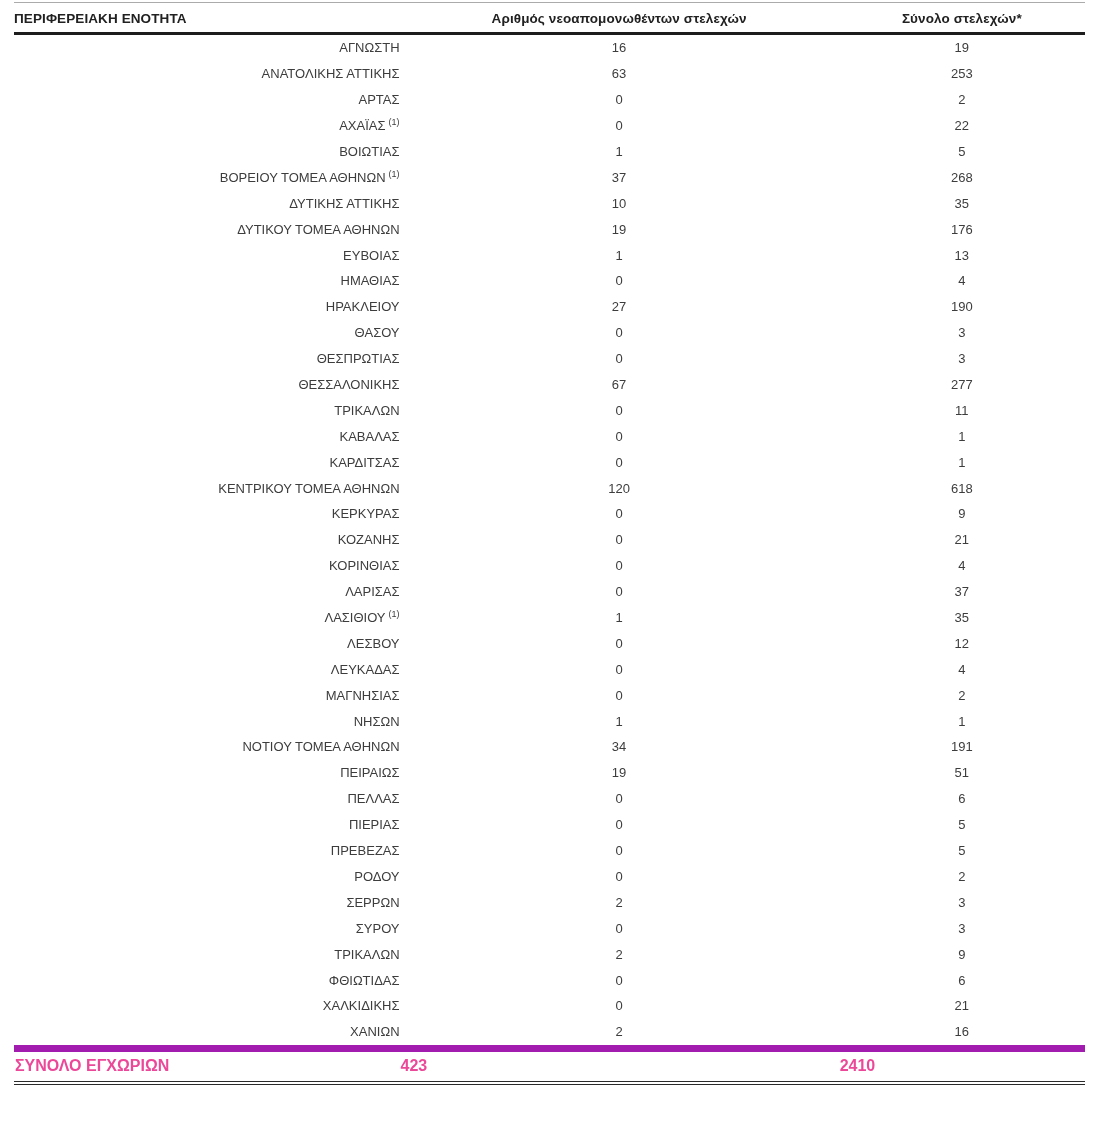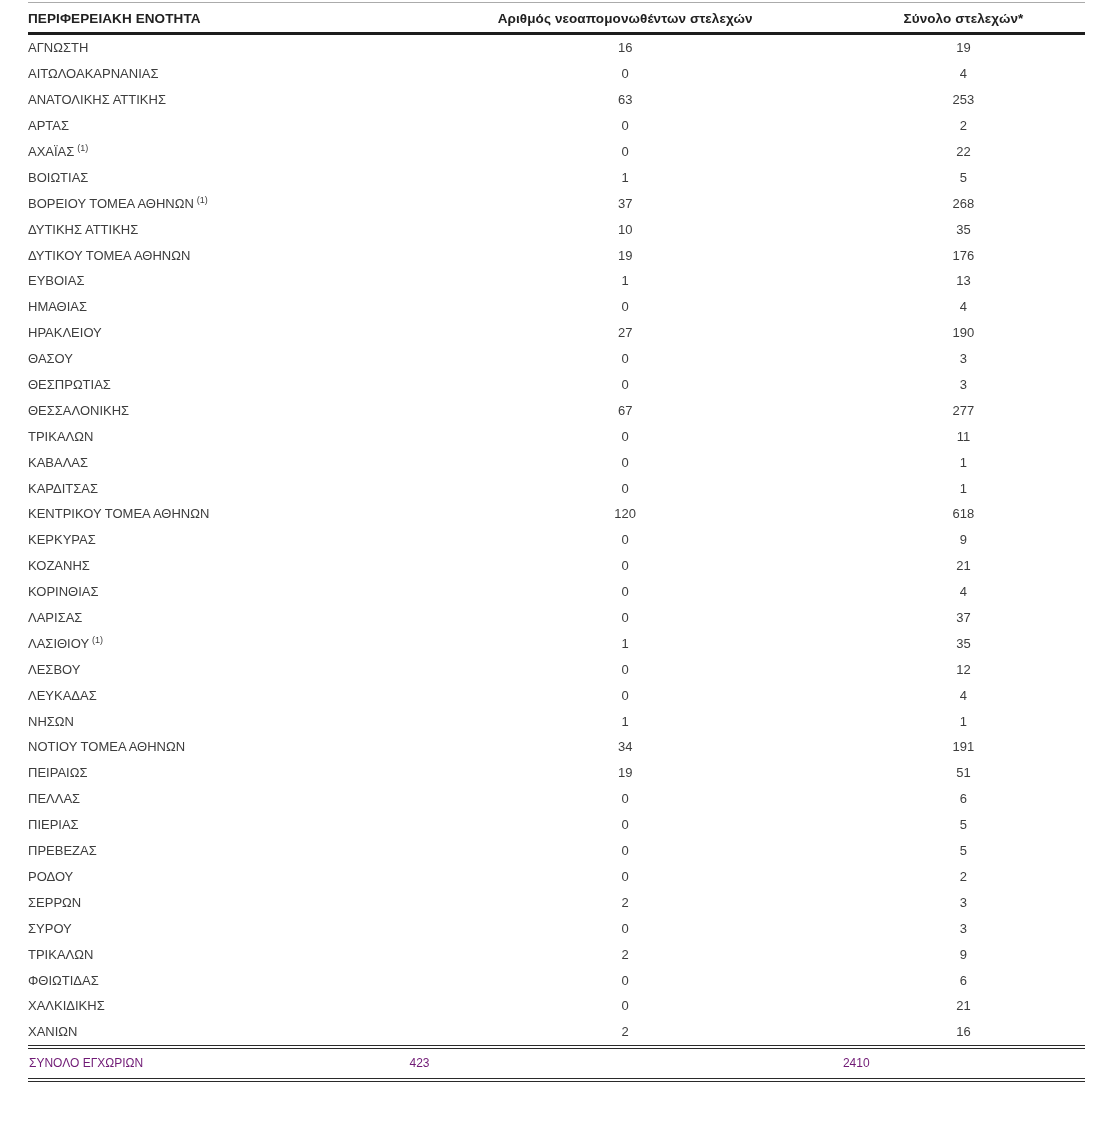--- a/index.html
+++ b/index.html
@@ -8,22 +8,21 @@
     background: #ffffff;
   }
   body {
     width: 1099px;
     height: 1148px;
     font-family: "Liberation Sans", "DejaVu Sans", sans-serif;
     color: #3d3d3d;
     overflow: hidden;
   }
   .page {
-    padding: 2px 14px 0 20px;
-    margin-left: 8px;
+    padding: 2px 14px 0 14px;
   }
   table.region-table {
     width: 100%;
     border-collapse: collapse;
     table-layout: fixed;
   }
   col.c-name  { width: 36%; }
   col.c-new   { width: 41%; }
   col.c-total { width: 23%; }
 
@@ -40,38 +39,38 @@
   thead th.h-new   { text-align: center; }
   thead th.h-total { text-align: center; }
 
   tbody td {
     height: 25.9px;
     font-size: 13px;
     padding: 0;
     vertical-align: middle;
     white-space: nowrap;
   }
-  tbody td.col-name  { text-align: left;  color: #3d3d3d; }
+  tbody td.col-name  { text-align: right;  color: #3d3d3d; }
   tbody td.col-new   { text-align: center; color: #3d3d3d; }
   tbody td.col-total { text-align: center; color: #3d3d3d; }
 
   tbody tr:last-child td {
-    border-bottom: 4px solid #a21caf;
+    border-bottom: 7px solid #a21caf;
   }
 
   sup.note {
     font-size: 9px;
     color: #3d3d3d;
     margin-left: 3px;
   }
 
   tfoot td {
-    font-size: 12px;
-    font-weight: normal;
-    color: #701a75;
+    font-size: 16px;
+    font-weight: bold;
+    color: #ec4899;
     height: 27px;
     vertical-align: middle;
     border-top: 4px double #2a2a2a;
     border-bottom: 4px double #2a2a2a;
   }
   tfoot td.col-name  { text-align: left; }
   tfoot td.col-new   { }
   tfoot td.col-total { text-align: left; }
 </style>
 </head>
@@ -91,25 +90,20 @@
         <th class="h-total">Σύνολο στελεχών*</th>
       </tr>
     </thead>
     <tbody>
         <tr>
           <td class="col-name">ΑΓΝΩΣΤΗ</td>
           <td class="col-new">16</td>
           <td class="col-total">19</td>
         </tr>
         <tr>
-          <td class="col-name">ΑΙΤΩΛΟΑΚΑΡΝΑΝΙΑΣ</td>
-          <td class="col-new">0</td>
-          <td class="col-total">4</td>
-        </tr>
-        <tr>
           <td class="col-name">ΑΝΑΤΟΛΙΚΗΣ ΑΤΤΙΚΗΣ</td>
           <td class="col-new">63</td>
           <td class="col-total">253</td>
         </tr>
         <tr>
           <td class="col-name">ΑΡΤΑΣ</td>
           <td class="col-new">0</td>
           <td class="col-total">2</td>
         </tr>
         <tr>
@@ -214,20 +208,25 @@
         </tr>
         <tr>
           <td class="col-name">ΛΕΣΒΟΥ</td>
           <td class="col-new">0</td>
           <td class="col-total">12</td>
         </tr>
         <tr>
           <td class="col-name">ΛΕΥΚΑΔΑΣ</td>
           <td class="col-new">0</td>
           <td class="col-total">4</td>
+        </tr>
+        <tr>
+          <td class="col-name">ΜΑΓΝΗΣΙΑΣ</td>
+          <td class="col-new">0</td>
+          <td class="col-total">2</td>
         </tr>
         <tr>
           <td class="col-name">ΝΗΣΩΝ</td>
           <td class="col-new">1</td>
           <td class="col-total">1</td>
         </tr>
         <tr>
           <td class="col-name">ΝΟΤΙΟΥ ΤΟΜΕΑ ΑΘΗΝΩΝ</td>
           <td class="col-new">34</td>
           <td class="col-total">191</td>

